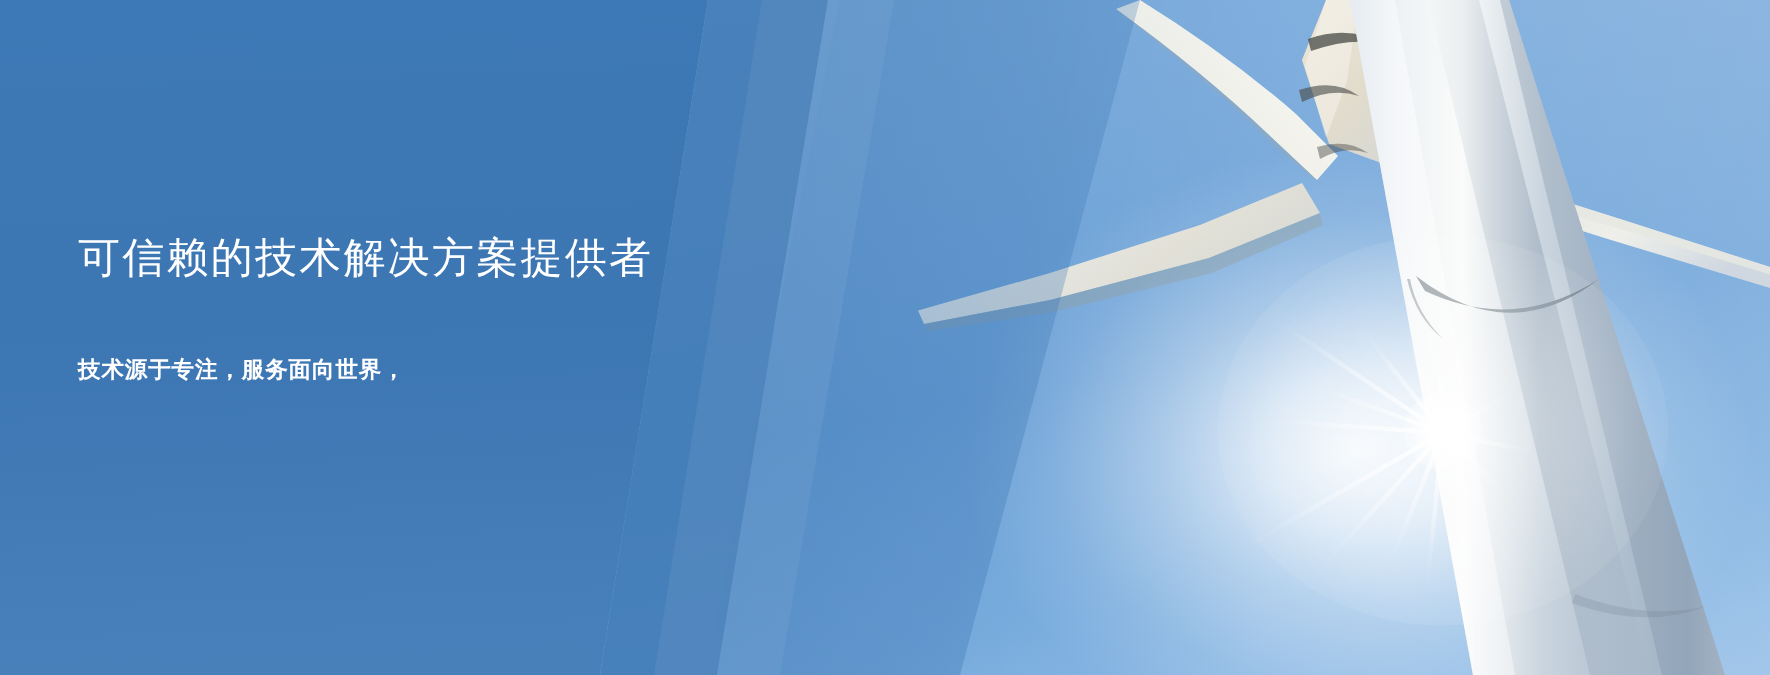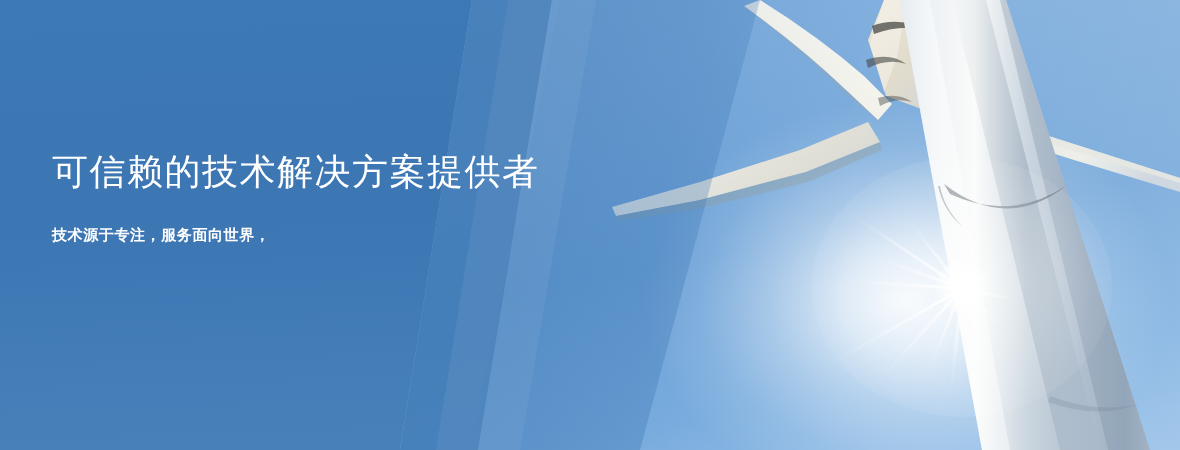--- a/index.html
+++ b/index.html
@@ -131,29 +131,29 @@
 
   
   .copy {
     position: absolute;
     left: 52px;
     top: 145px;
     width: 700px;
   }
   .headline {
     margin: 0;
-    font-size: 36px;
+    font-size: 28px;
     line-height: 54px;
     font-weight: 400;
     color: #ffffff;
     letter-spacing: 1.5px;
     white-space: nowrap;
   }
   .sub {
-    margin-top: 20px;
+    margin-top: 32px;
   }
   .sub-line {
     font-size: 15px;
     line-height: 31px;
     font-weight: 700;
     color: #ffffff;
     letter-spacing: 0.6px;
     white-space: nowrap;
   }
 </style>

